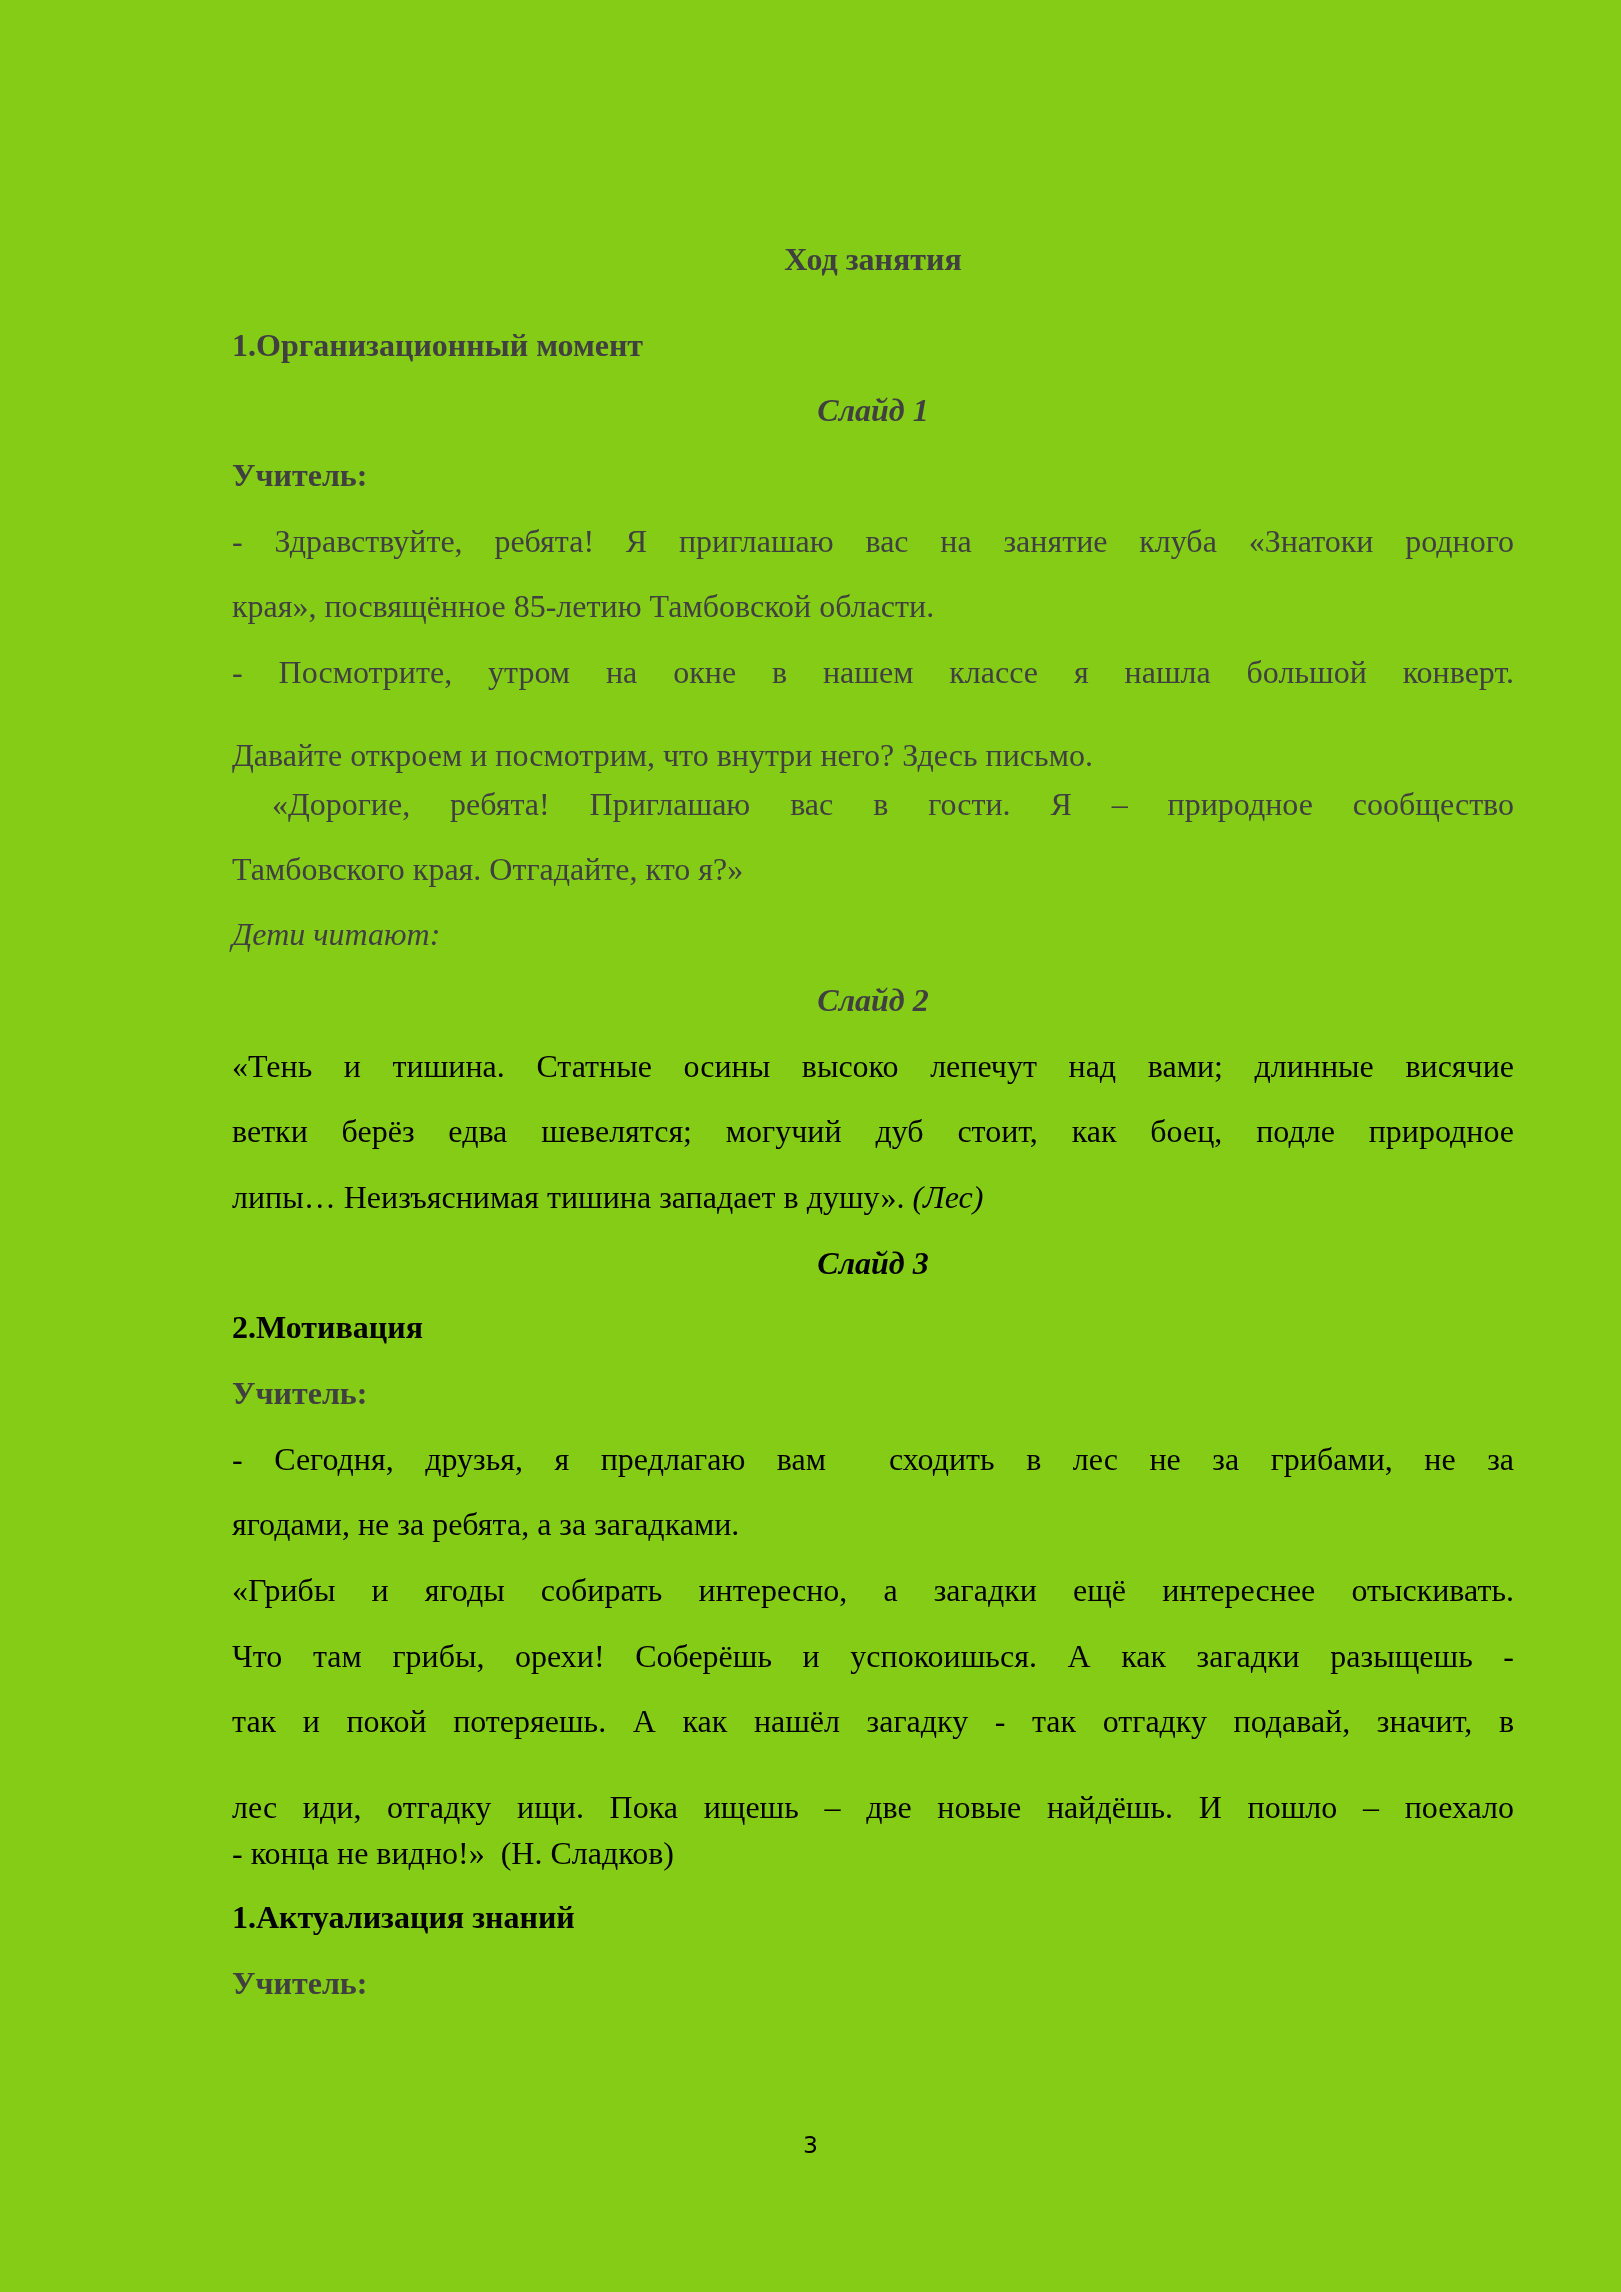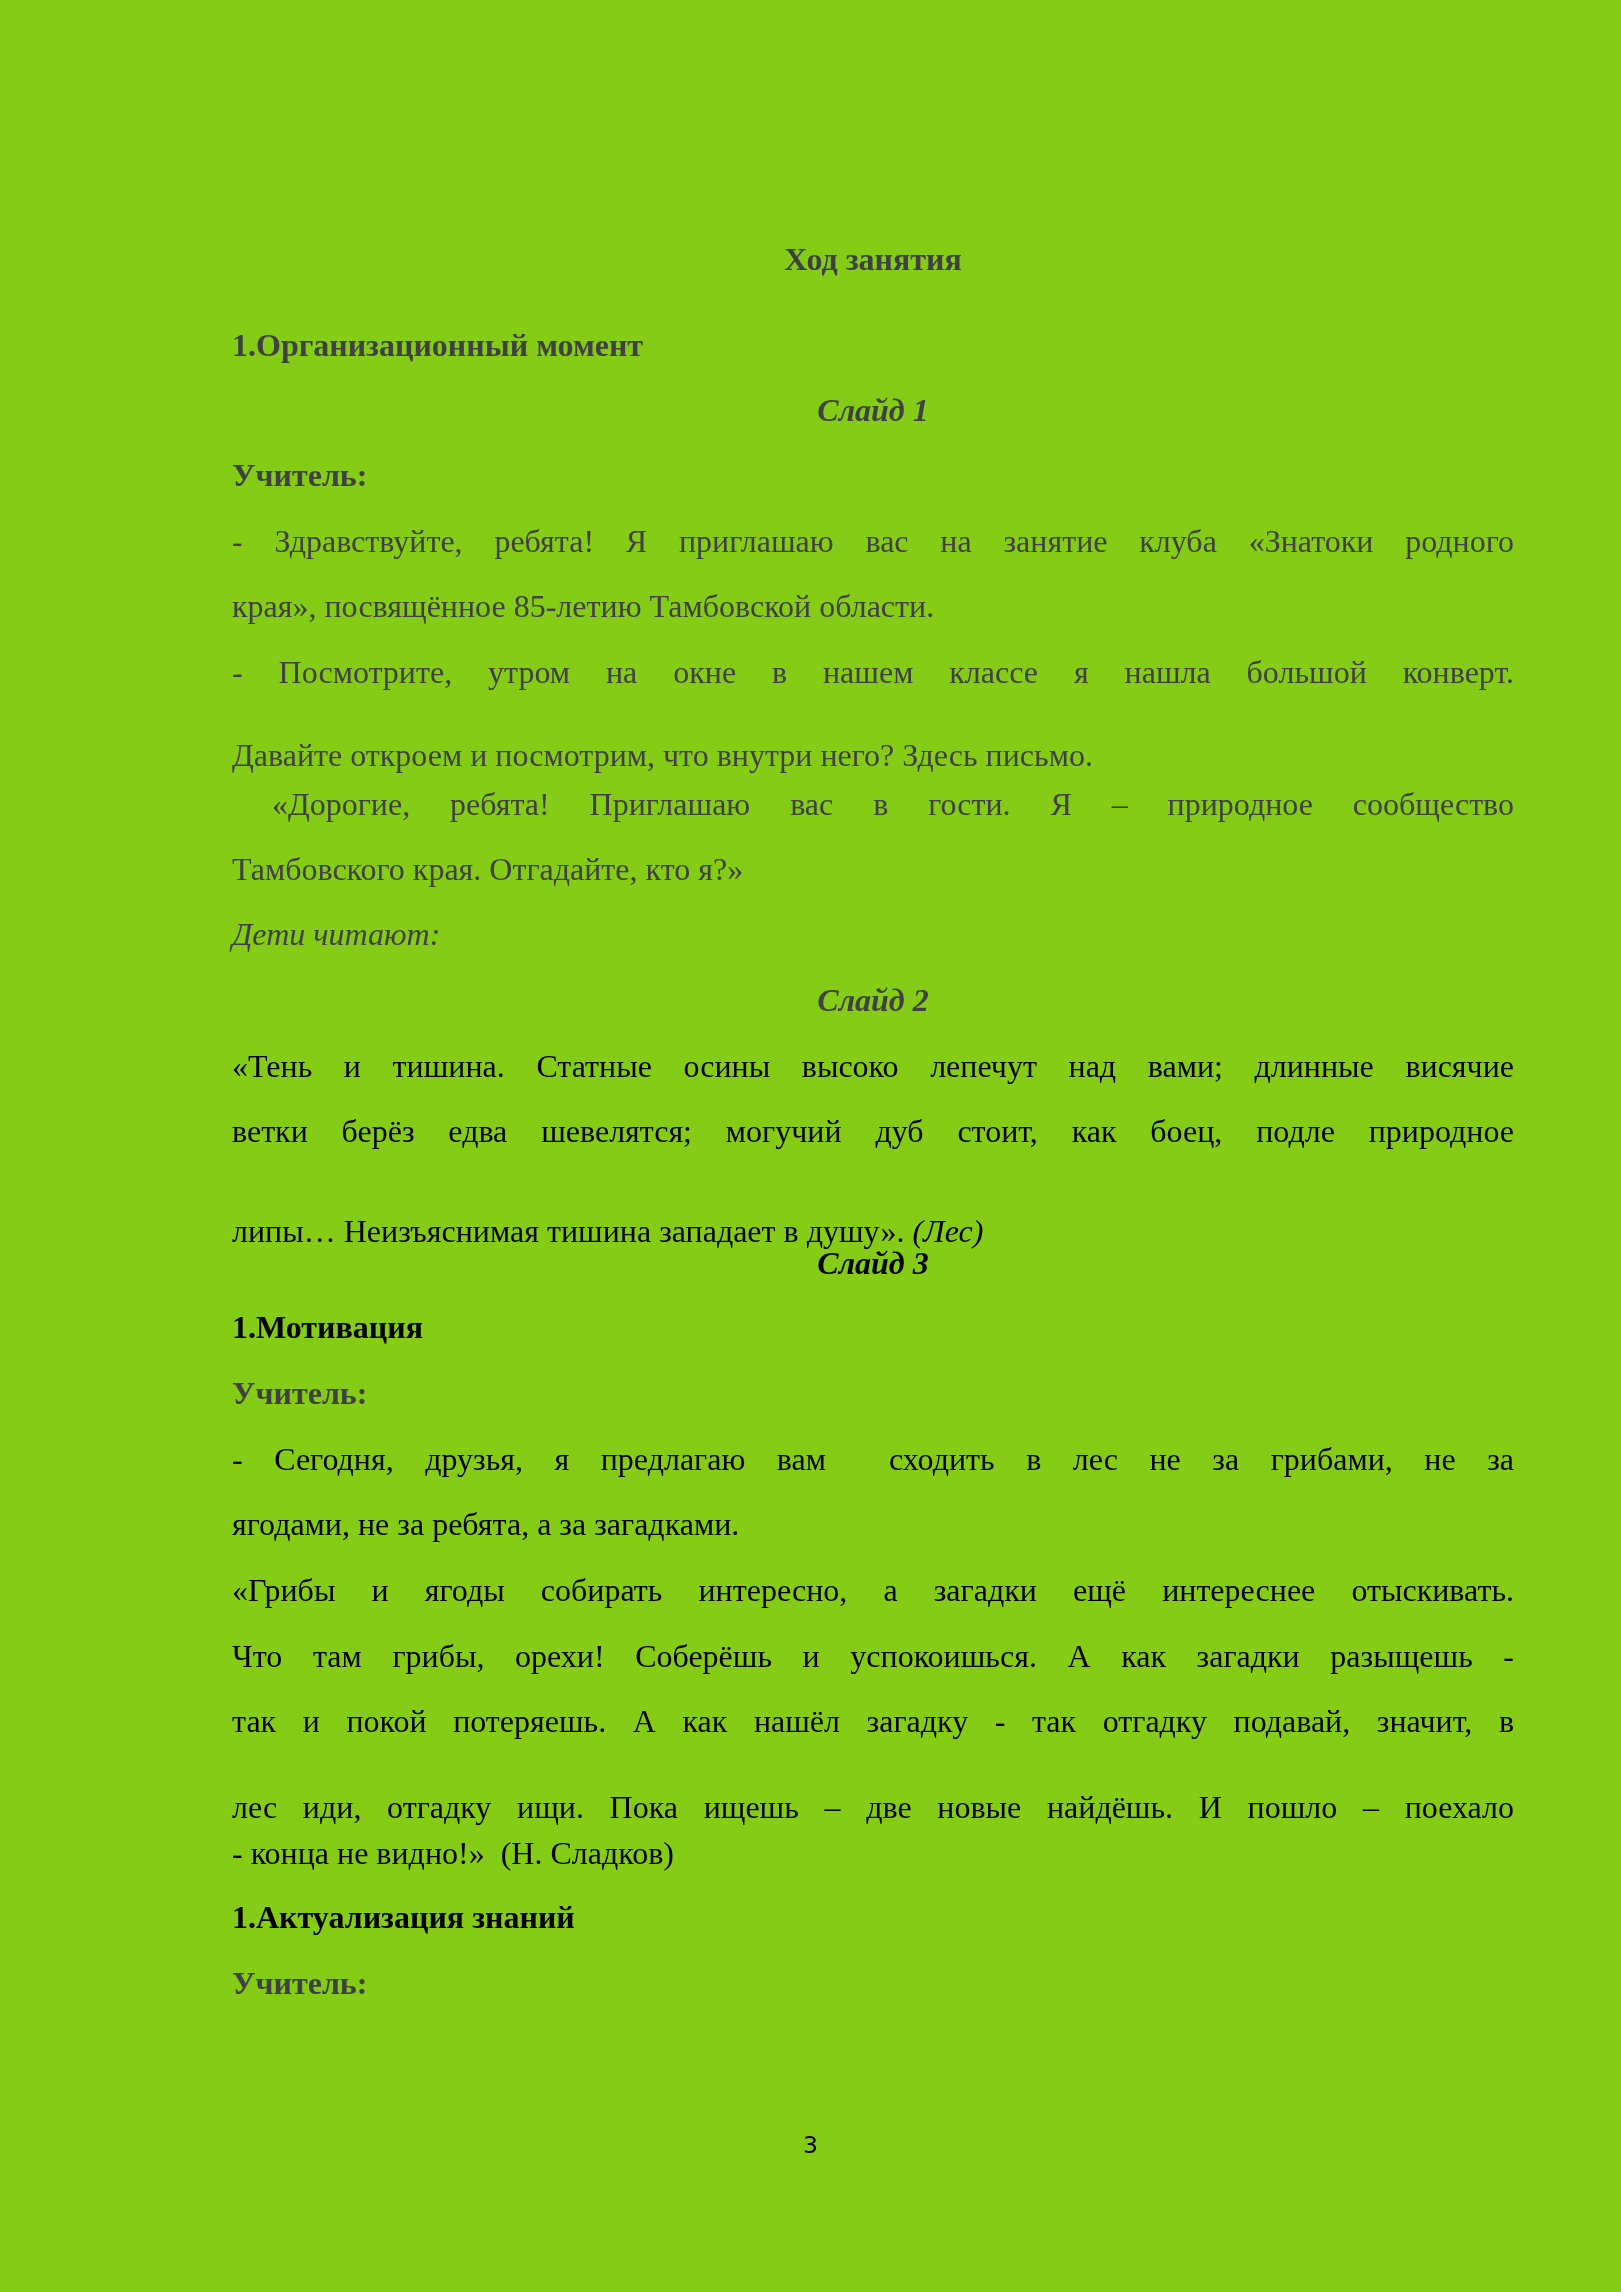--- a/index.html
+++ b/index.html
@@ -39,28 +39,28 @@
     <div class="line just gray" style="top:413px;">- Посмотрите,  утром на окне в нашем классе я нашла большой конверт.</div>
     <div class="line gray" style="top:478px;margin-top:18px;">Давайте откроем и посмотрим,  что внутри него? Здесь письмо.</div>
     <div class="line just gray" style="top:545px; white-space: pre;"> «Дорогие, ребята! Приглашаю вас в гости. Я – природное сообщество</div>
     <div class="line gray" style="top:610px;">Тамбовского края. Отгадайте, кто я?»</div>
     <div class="line gray ital" style="top:675px;">Дети читают:</div>
 
     <div class="line center gray bold ital" style="top:741px;font-family:Liberation Serif, serif;">Слайд 2</div>
 
     <div class="line just black" style="top:807px;">«Тень и тишина. Статные осины высоко лепечут над вами; длинные висячие</div>
     <div class="line just black" style="top:872px;">ветки берёз едва шевелятся; могучий дуб стоит, как боец, подле природное</div>
-    <div class="line black" style="top:972px;">
+    <div class="line black" style="top:938px;">
       <span>липы… Неизъяснимая тишина западает в душу».</span>
       <span class="ital">(Лес)</span>
     </div>
 
     <div class="line center black bold ital" style="top:1004px;">Слайд 3</div>
 
-    <div class="line black bold" style="top:1068px;">1.Мотивация</div>
+    <div class="line black bold" style="top:1068px;">2.Мотивация</div>
     <div class="line gray bold" style="top:1134px;">Учитель:</div>
 
     <div class="line just black" style="top:1200px; white-space: pre;">- Сегодня, друзья, я предлагаю вам  сходить в лес не за грибами, не за</div>
     <div class="line black" style="top:1265px;">ягодами, не за ребята, а за загадками.</div>
     <div class="line just black" style="top:1331px;">«Грибы и ягоды собирать интересно, а загадки ещё интереснее отыскивать.</div>
     <div class="line just black" style="top:1397px;">Что там грибы, орехи! Соберёшь и успокоишься. А как загадки разыщешь -</div>
     <div class="line just black" style="top:1462px;">так и покой потеряешь. А как нашёл загадку - так отгадку подавай, значит, в</div>
     <div class="line just black" style="top:1528px;margin-top:20px;">лес иди, отгадку ищи. Пока ищешь – две новые найдёшь. И пошло – поехало</div>
     <div class="line black" style="top:1594px; white-space: pre;">- конца не видно!»  (Н. Сладков)</div>
 

